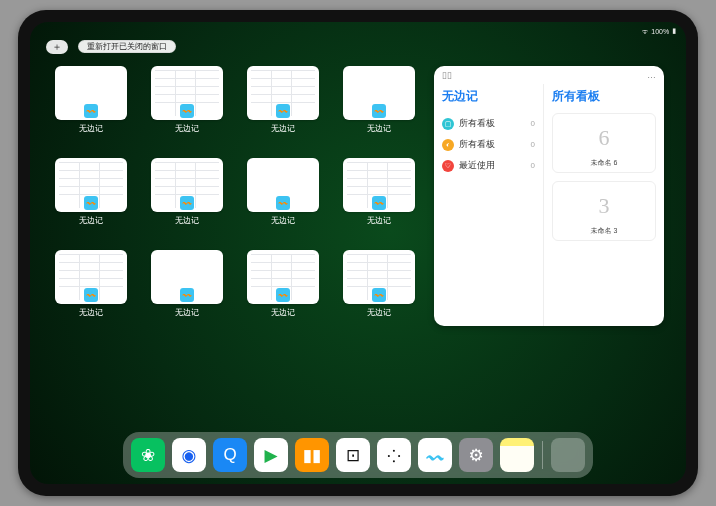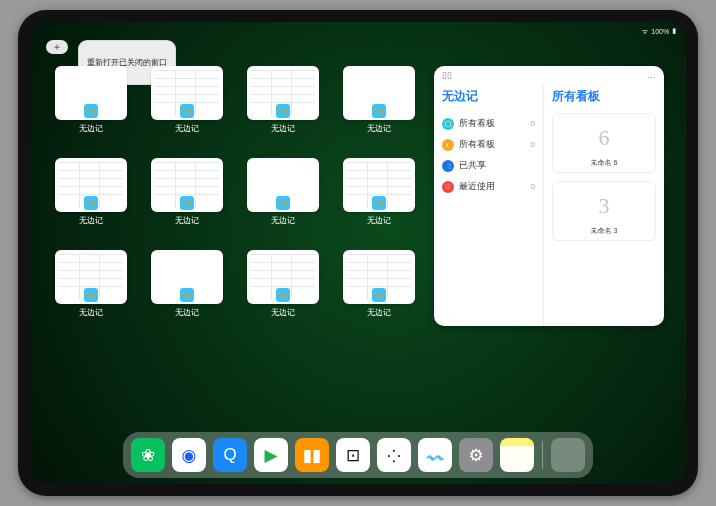--- a/index.html
+++ b/index.html
@@ -42,21 +42,21 @@
     color: #e8e8e8;
     gap: 3px;
   }
   .pill {
     position: absolute;
     top: 18px;
     left: 48px;
     background: rgba(255,255,255,.92);
     color: #222;
     font-size: 8px;
-    padding: 16px 8px;
+    padding: 0 8px;
     border-radius: 9px;
     border: 1px solid rgba(0,0,0,.08);
   }
   .plus-btn {
     position: absolute;
     top: 18px;
     left: 16px;
     width: 22px;
     height: 14px;
     background: rgba(255,255,255,.9);
@@ -373,25 +373,20 @@
             <div id="menu">
                 <div class="menu-item">
                   <span class="dot" style="background:#2fc5d4">▢</span>
                   <span>所有看板</span>
                   <span class="count">0</span>
                 </div>
                 <div class="menu-item">
                   <span class="dot" style="background:#f7a824">◐</span>
                   <span>所有看板</span>
                   <span class="count">0</span>
-                </div>
-                <div class="menu-item">
-                  <span class="dot" style="background:#2f6bf0">👥</span>
-                  <span>已共享</span>
-                  <span class="count"></span>
                 </div>
                 <div class="menu-item">
                   <span class="dot" style="background:#f2453d">♡</span>
                   <span>最近使用</span>
                   <span class="count">0</span>
                 </div>
               </div>
           </div>
           <div class="panel-right">
             <h3>所有看板</h3>

